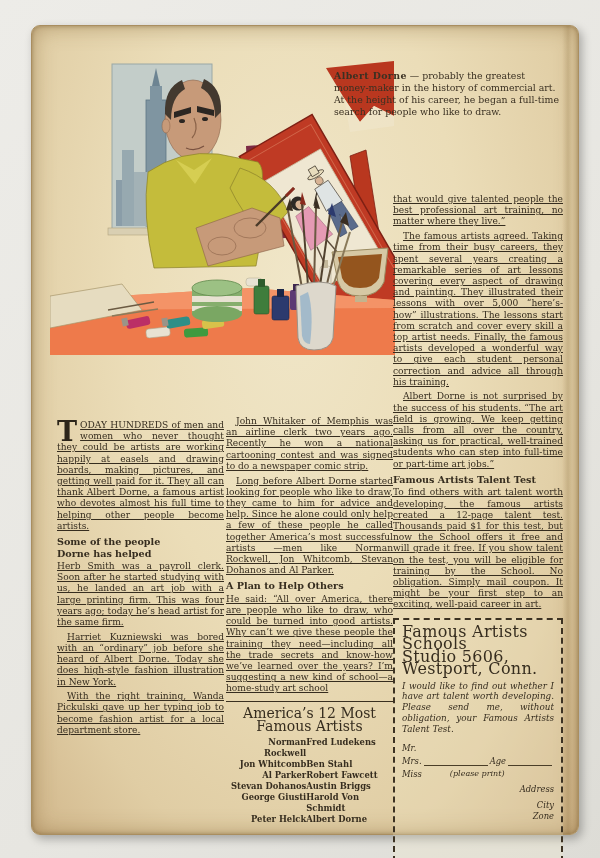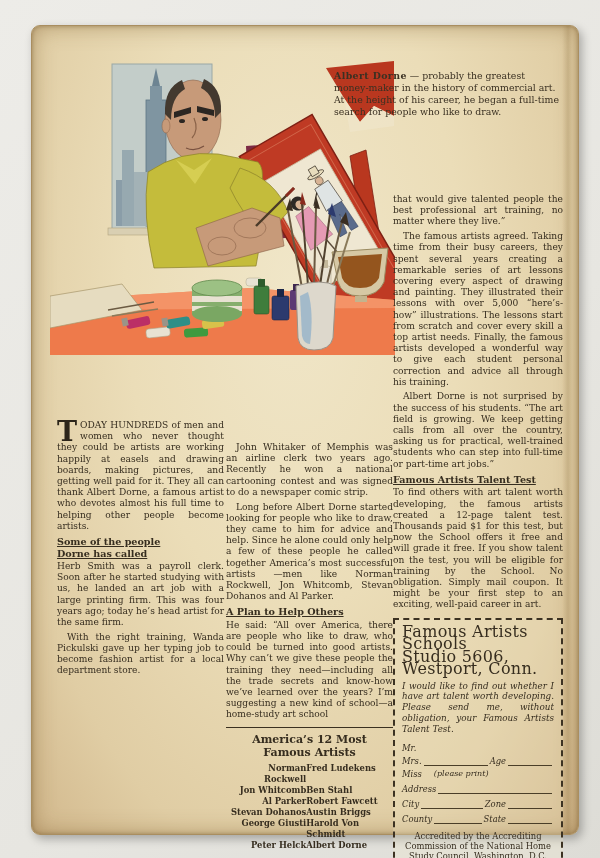--- a/index.html
+++ b/index.html
@@ -25,47 +25,47 @@
     position:absolute;left:302px;top:44px;width:228px;
     font-size:9.4px;line-height:12px;color:#3a3022;
   }
   .caption b{font-weight:700;letter-spacing:.4px;}
   .headline{
     position:absolute;left:22px;top:334px;width:334px;text-align:center;
     font-weight:700;font-size:22.5px;line-height:29px;color:#2c2519;
     word-spacing:7px;letter-spacing:.2px;
   }
   .col{position:absolute;font-size:9.1px;line-height:11.2px;text-align:justify;color:#362d1f;}
-  .col p{margin:0 0 3.5px 0;}
+  .col p{margin:0 0 3.5px 0;text-decoration:underline;}
   .col p.ind{text-indent:10px;}
   .col-left{left:25px;top:394px;width:167px;}
-  .col-mid{left:194px;top:416px;width:167px;}
+  .col-mid{left:194px;top:390px;width:167px;}
   .col-right{left:361px;top:168px;width:170px;}
-  .subhead{font-weight:700;font-size:9.6px;line-height:11.5px;margin:4px 0 2px 0;text-align:left;text-decoration:underline;}
+  .subhead{font-weight:700;font-size:9.6px;line-height:11.5px;margin:4px 0 2px 0;text-align:left;}
   .lead::first-letter{
     float:left;font-size:27px;line-height:21px;font-weight:700;
     padding:1px 3px 0 0;color:#2c2519;
   }
   .artists{border-top:1.5px solid #3a3020;margin-top:6px;padding-top:5px;}
-  .artists .atitle{text-align:center;font-weight:700;font-size:11px;line-height:13px;margin-bottom:4px;}
+  .artists .atitle{text-align:center;font-weight:400;font-size:14px;line-height:13px;margin-bottom:4px;}
   .agrid{display:grid;grid-template-columns:1fr 1.08fr;font-size:8.4px;font-weight:700;line-height:11px;}
   .agrid span:nth-child(odd){text-align:right;}
   .agrid span:nth-child(even){text-align:left;}
   .coupon{
     border:2px dashed #3c3222;margin-top:7px;padding:6px 7px 5px 7px;
     text-align:left;background:rgba(245,235,205,.25);
   }
   .coupon .ct{font-weight:400;font-size:16px;line-height:12.5px;letter-spacing:.3px;}
   .coupon .cbody{font-size:8.8px;line-height:10.8px;margin:5px 0 8px 0;text-align:justify;font-style:italic;}
   .fline{display:flex;align-items:flex-end;font-size:8.4px;font-style:italic;line-height:10px;margin-top:3px;text-align:center;}
   .fline .lbl{white-space:nowrap;}
   .fill{flex:1;border-bottom:1px solid #4a3e28;height:9px;margin:0 2px;}
   .fill.short{flex:0 0 44px;}
-  .hint{font-style:italic;font-size:8px;margin-left:12px;}
-  .mr{margin-top:5px;}
+  .hint{font-style:italic;font-size:8px;margin-left:28px;}
+  .mr{margin-top:5px;flex-direction:column;}
   .accred{font-size:8.4px;line-height:10.2px;text-align:center;margin-top:7px;font-style:normal;}
 </style>
 </head>
 <body>
 
 <div class="page">
 
   <svg class="illus" viewBox="0 0 345 295" aria-hidden="true">
 
     <g>
@@ -201,23 +201,24 @@
   <div class="caption">
     <b>Albert Dorne</b>
     <span>— probably the greatest money-maker in the history of commercial art. At the height of his career, he began a full-time search for people who like to draw.</span>
   </div>
 
 
   <div class="col col-left">
     <p class="lead">TODAY HUNDREDS of men and women who never thought they could be artists are working happily at easels and drawing boards, making pictures, and getting well paid for it. They all can thank Albert Dorne, a famous artist who devotes almost his full time to helping other people become artists.</p>
     <div class="subhead">
       <div>Some of the people</div>
-      <div>Dorne has called</div>
+      <div>Dorne has helped</div>
     </div>
     <p>Herb Smith was a payroll clerk. Soon after he started studying with us, he landed an art job with a large printing firm. This was four years ago; today he’s head artist for the same firm.</p>
+    <p class="ind">Harriet Kuzniewski was bored with an “ordinary” job before she heard of Albert Dorne. Today she does high-style fashion illustration in New York.</p>
     <p class="ind">With the right training, Wanda Pickulski gave up her typing job to become fashion artist for a local department store.</p>
   </div>
 
   <div class="col col-mid">
     <p class="ind">John Whitaker of Memphis was an airline clerk two years ago. Recently he won a national cartooning contest and was signed to do a newspaper comic strip.</p>
     <p class="ind">Long before Albert Dorne started looking for people who like to draw, they came to him for advice and help. Since he alone could only help a few of these people he called together America’s most successful artists —men like Norman Rockwell, Jon Whitcomb, Stevan Dohanos and Al Parker.</p>
     <div class="subhead">A Plan to Help Others</div>
     <p>He said: “All over America, there are people who like to draw, who could be turned into good artists. Why can’t we give these people the training they need—including all the trade secrets and know-how we’ve learned over the years? I’m suggesting a new kind of school—a home-study art school</p>
 
     <div class="artists">

